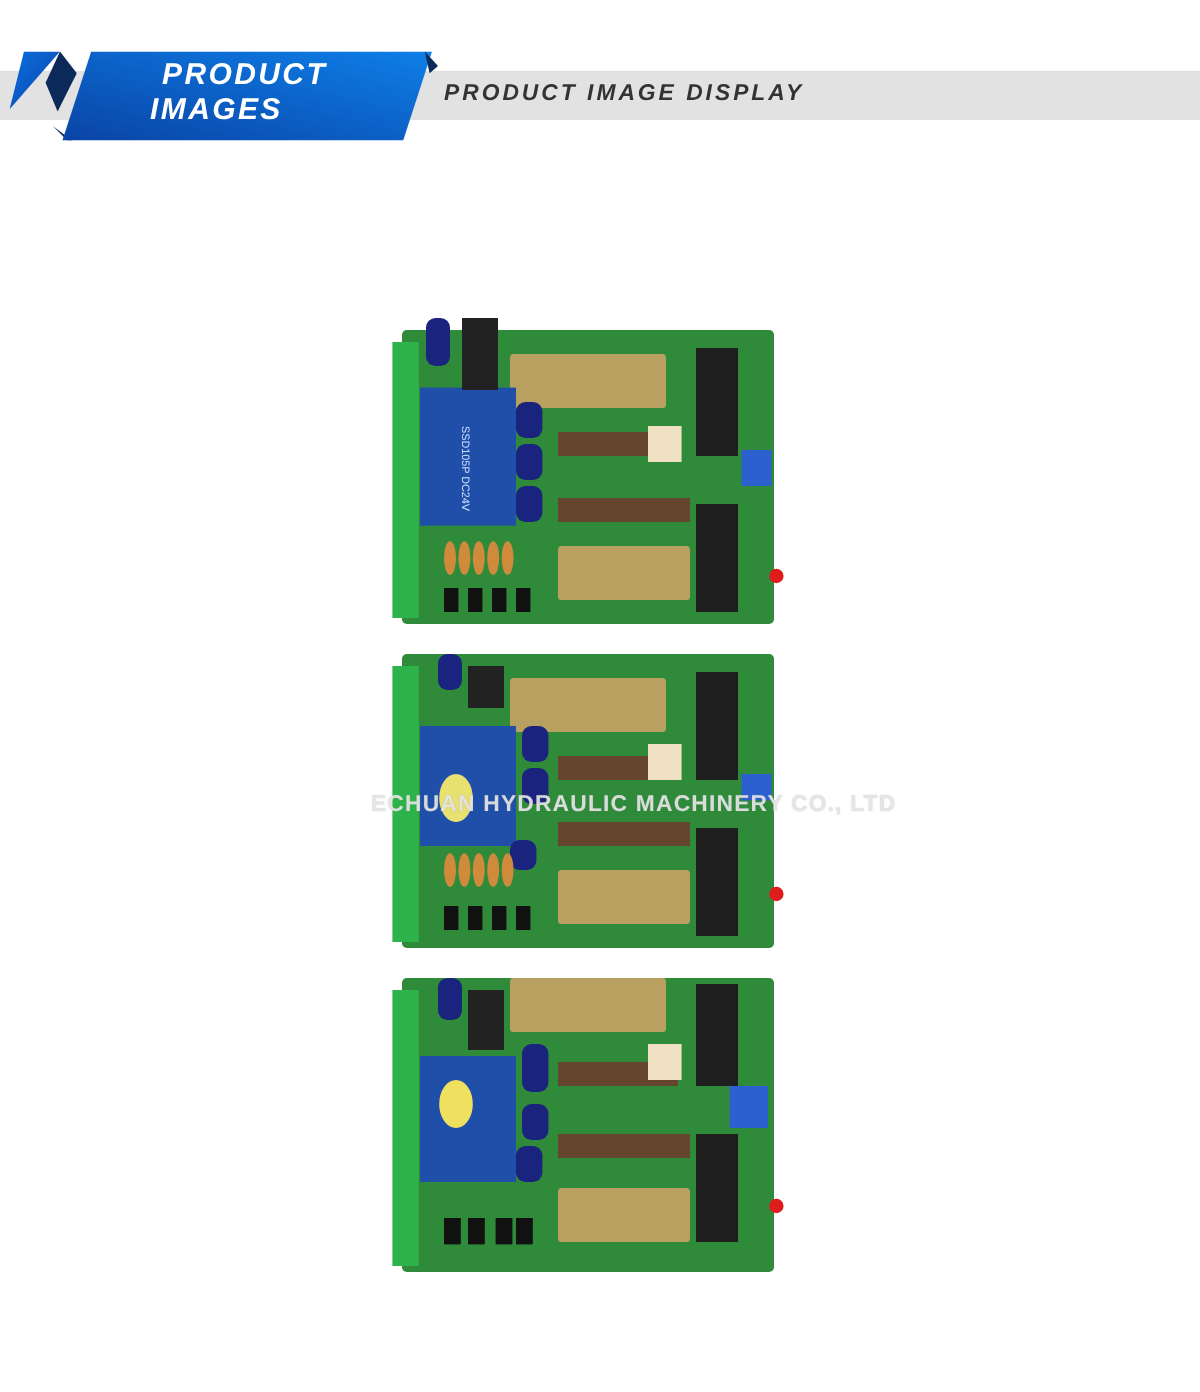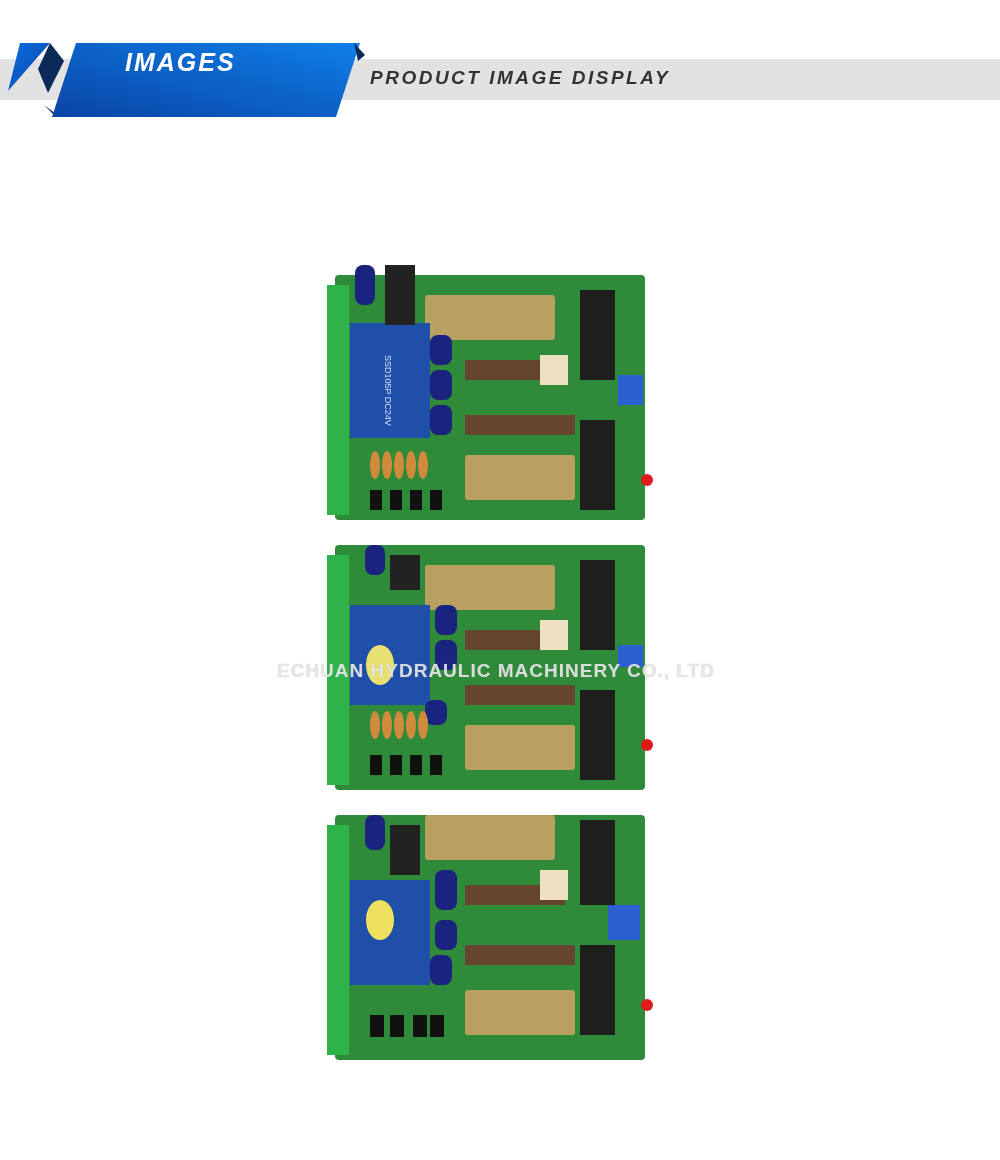--- a/index.html
+++ b/index.html
@@ -4,21 +4,21 @@
 <style>
   html,body{margin:0;padding:0;background:#fff;}
   body{width:1000px;height:1160px;position:relative;overflow:hidden;font-family:"Liberation Sans",sans-serif;}
   .header{position:absolute;left:0;top:0;width:1000px;height:140px;}
   .grey-band{position:absolute;left:0;top:59px;width:1000px;height:41px;background:#e2e2e2;}
   .ribbon-left{position:absolute;left:8px;top:43px;width:56px;height:50px;}
   .ribbon-main{position:absolute;left:40px;top:43px;width:325px;height:74px;}
   .title-main{position:absolute;left:125px;top:48px;width:220px;color:#fff;font-weight:bold;font-style:italic;font-size:25px;line-height:29px;letter-spacing:2px;}
   .subtitle{position:absolute;left:370px;top:67px;color:#333;font-size:19px;font-style:italic;letter-spacing:2.5px;font-weight:bold;}
   .photo{position:absolute;left:325px;top:255px;width:350px;height:805px;}
-  .watermark{position:absolute;left:277px;top:660px;width:470px;text-align:left;color:rgba(235,235,235,0.85);font-weight:bold;font-size:19px;letter-spacing:1px;white-space:nowrap;text-shadow:0 0 1px rgba(150,150,150,0.6);}
+  .watermark{position:absolute;left:277px;top:660px;width:470px;text-align:right;color:rgba(235,235,235,0.85);font-weight:bold;font-size:19px;letter-spacing:1px;white-space:nowrap;text-shadow:0 0 1px rgba(150,150,150,0.6);}
 </style>
 </head>
 <body>
 
 <div class="header">
   <div class="grey-band"></div>
   <svg class="ribbon-left" viewBox="0 0 56 50">
     <defs>
         <linearGradient id="g1" x1="0" y1="0" x2="1" y2="1">
           <stop offset="0" stop-color="#0b6fe0"></stop>
@@ -33,20 +33,21 @@
         <linearGradient id="g2" x1="0" y1="1" x2="1" y2="0">
           <stop offset="0" stop-color="#0a44a6"></stop>
           <stop offset="1" stop-color="#0e7fe8"></stop>
         </linearGradient>
       </defs>
     <polygon points="4,62 16,74 20,74" fill="#0b2a5a"></polygon>
     <polygon points="36,0 320,0 296,74 12,74" fill="url(#g2)"></polygon>
     <polygon points="314,0 325,12 318,18" fill="#0b2a5a"></polygon>
   </svg>
   <div class="title-main">
+    <div style="padding-left:10px;">PRODUCT</div>
     <div>IMAGES</div>
   </div>
   <div class="subtitle">PRODUCT IMAGE DISPLAY</div>
 </div>
 
 <svg class="photo" viewBox="0 0 350 805">
 
   <g>
     <rect x="10" y="20" width="310" height="245" rx="4" fill="#2f8a3a"></rect>
     <rect x="2" y="30" width="22" height="230" fill="#2db34a"></rect>

